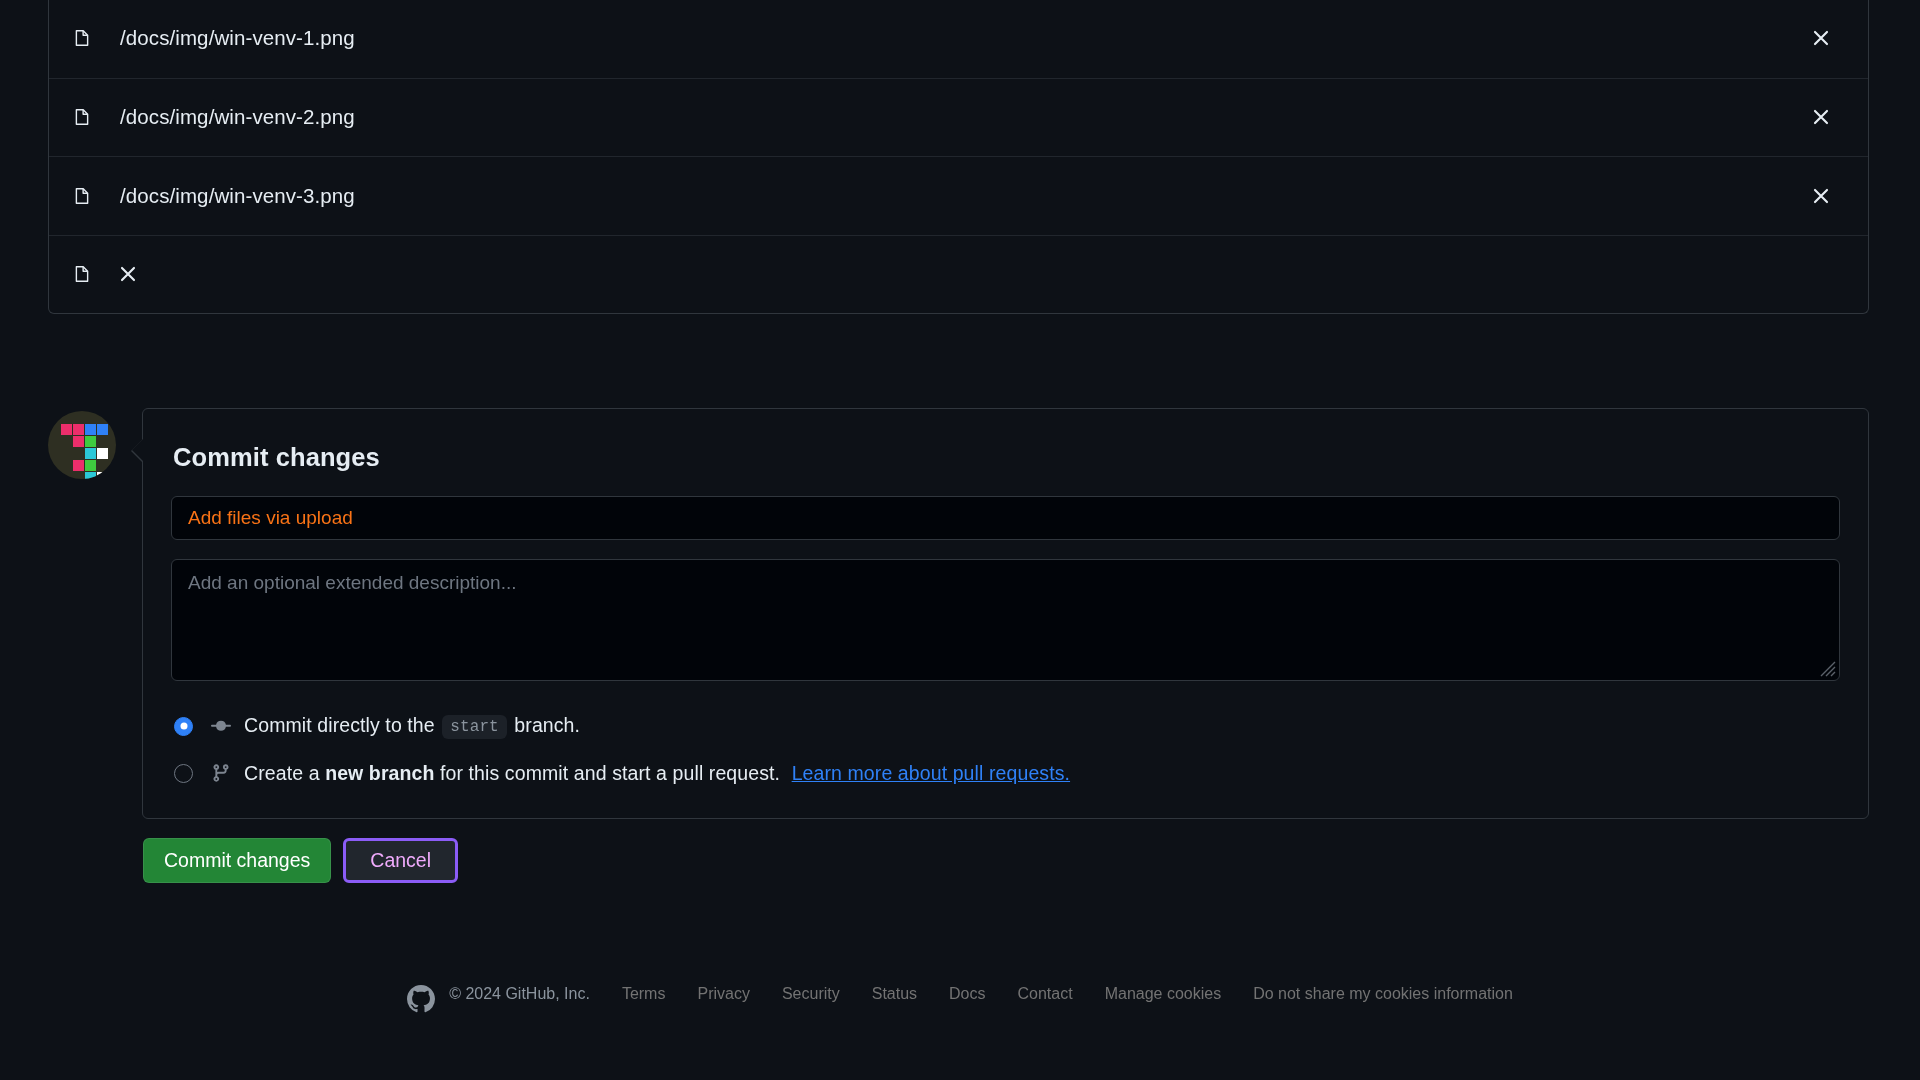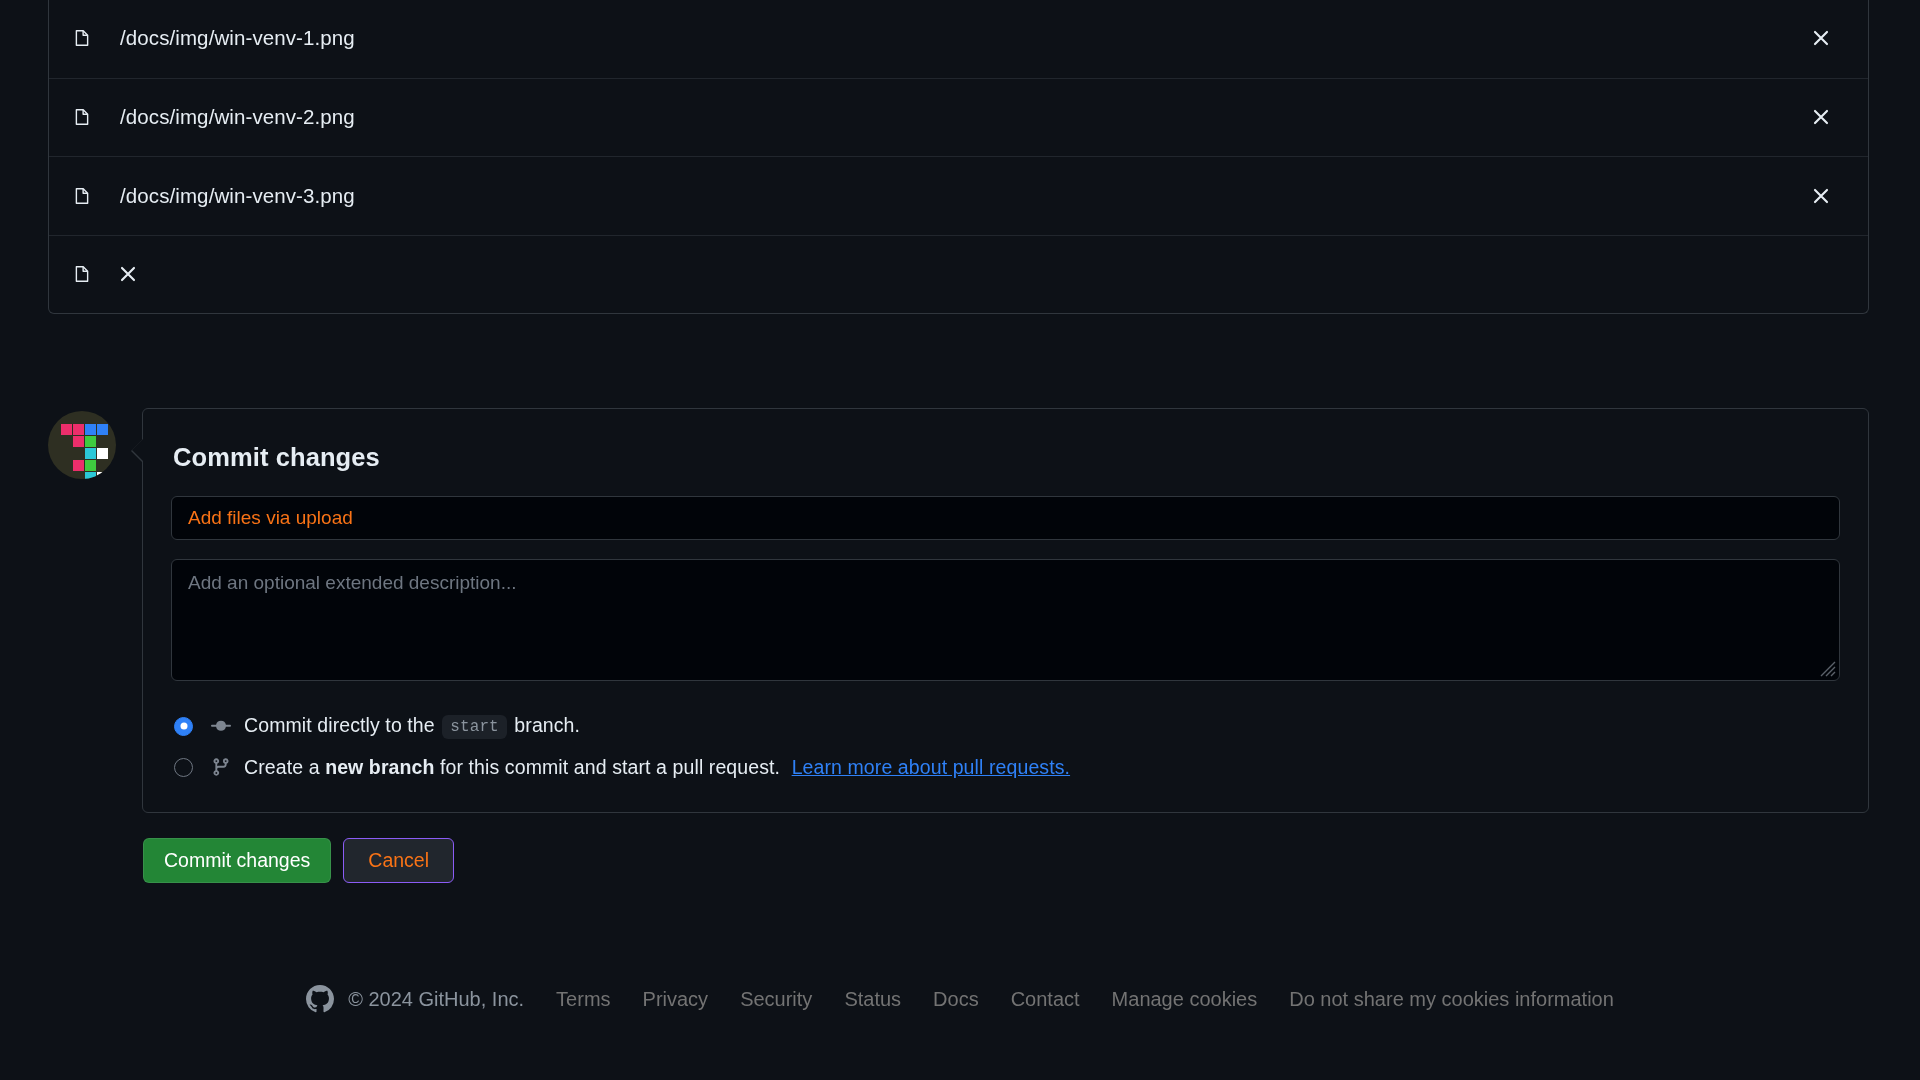--- a/index.html
+++ b/index.html
@@ -186,21 +186,21 @@
   .radio-group { margin-top: 26px; }
 
   .radio-row {
     display: flex;
     align-items: center;
     height: 38px;
     font-size: 19.5px;
     color: #e6edf3;
     letter-spacing: .1px;
   }
-  .radio-row + .radio-row { margin-top: 3px; text-align: right; }
+  .radio-row + .radio-row { margin-top: 9px; text-align: right; }
 
   .radio {
     width: 19px;
     height: 19px;
     border-radius: 50%;
     flex: 0 0 19px;
     margin-left: 3px;
     position: relative;
     cursor: pointer;
   }
@@ -274,36 +274,36 @@
     justify-content: center;
     padding: 0 20px;
   }
   .btn-primary {
     background: #238636;
     border: 1px solid rgba(240,246,252,0.1);
     color: #ffffff;
   }
   .btn-cancel {
     background: #21262d;
-    border: 1px solid #8b5cf6;
-    color: #f97316;
+    border: 3px solid #8b5cf6;
+    color: #f0abfc;
     padding: 12px 24px;
   }
 
   
   .footer {
     position: absolute;
     left: 0;
     top: 985px;
     width: 1920px;
     display: flex;
-    align-items: center;
+    align-items: flex-start;
     justify-content: center;
     gap: 0;
-    font-size: 20px;
+    font-size: 16px;
     color: #8b949e;
   }
   .gh-mark {
     width: 28px;
     height: 28px;
     color: #8b949e;
     margin-right: 14px;
     flex: 0 0 28px;
   }
   .copyright { margin-right: 32px; white-space: nowrap; }

